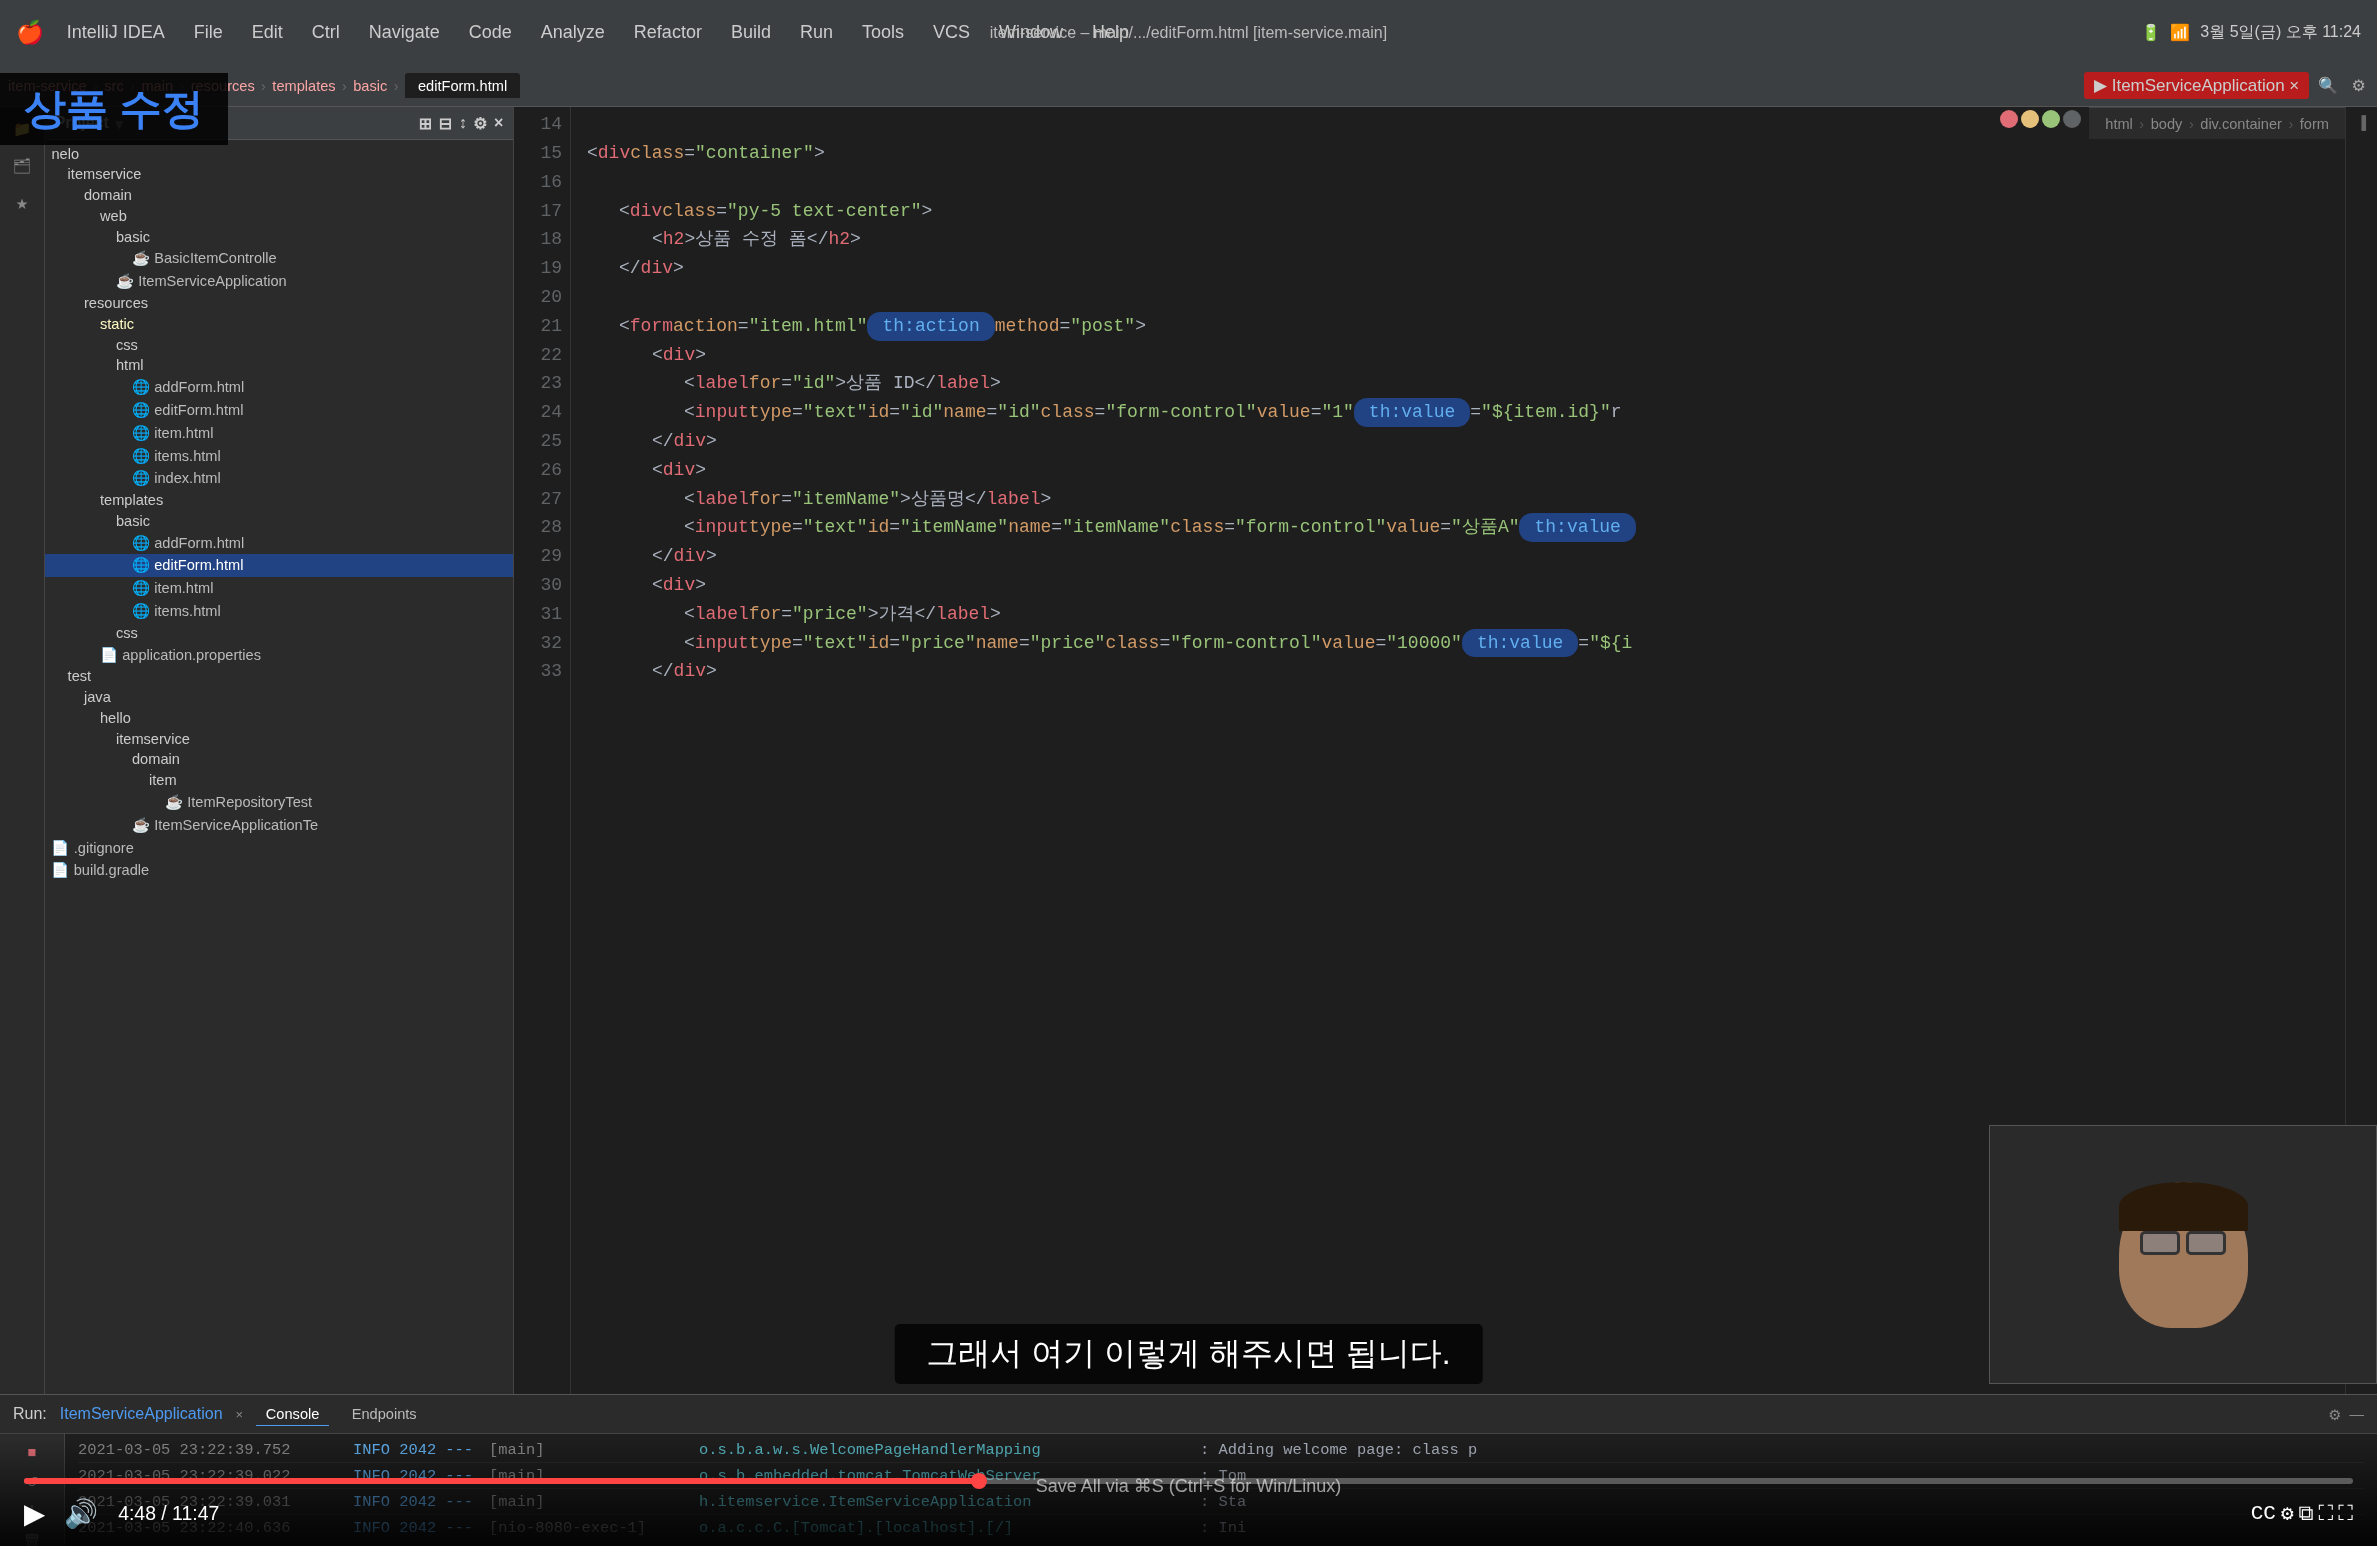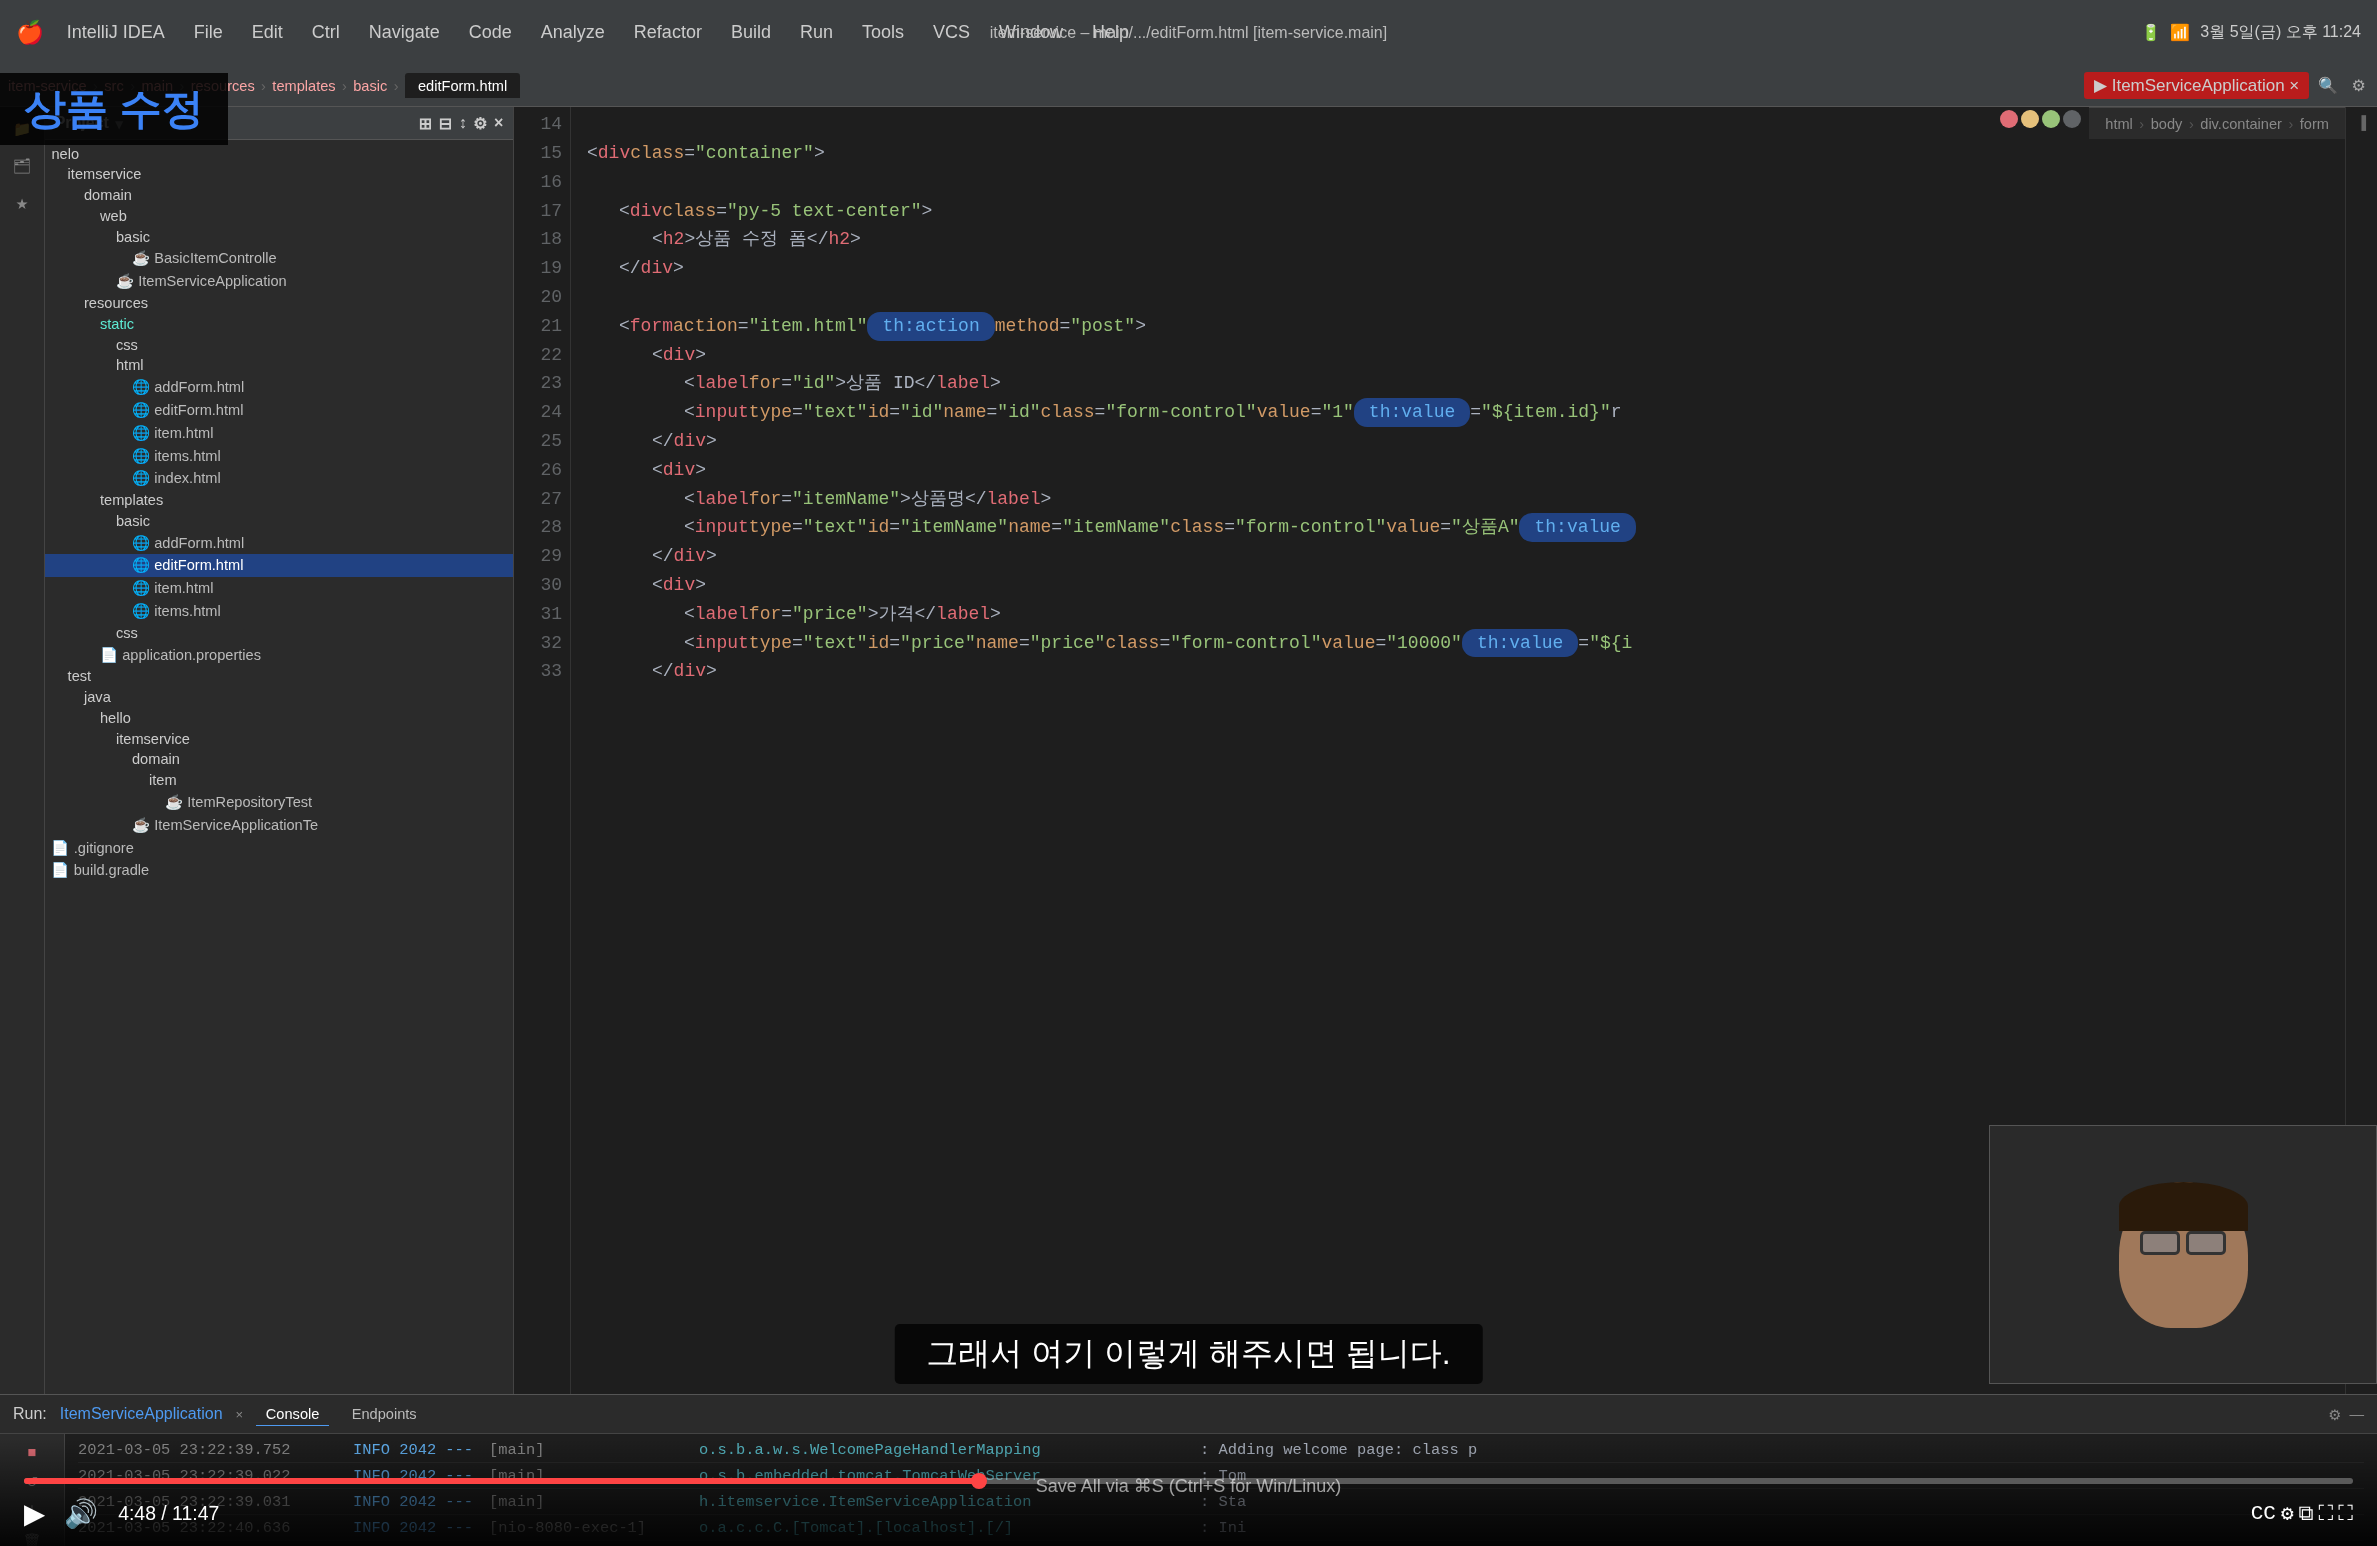--- a/index.html
+++ b/index.html
@@ -593,21 +593,21 @@
         <div class="tree-item">
           <span class="tree-indent" style="width: 71px; display: inline-block;"></span>
           <span style="color: rgb(187, 187, 187);">☕ ItemServiceApplication</span>
         </div>
         <div class="tree-item">
           <span class="tree-indent" style="width: 39px; display: inline-block;"></span>
           <span style="color: rgb(204, 204, 204);">resources</span>
         </div>
         <div class="tree-item">
           <span class="tree-indent" style="width: 55px; display: inline-block;"></span>
-          <span style="color: #5eead4;">static</span>
+          <span style="color: #fef9c3;">static</span>
         </div>
         <div class="tree-item">
           <span class="tree-indent" style="width: 71px; display: inline-block;"></span>
           <span style="color: rgb(204, 204, 204);">css</span>
         </div>
         <div class="tree-item">
           <span class="tree-indent" style="width: 71px; display: inline-block;"></span>
           <span style="color: rgb(204, 204, 204);">html</span>
         </div>
         <div class="tree-item">

